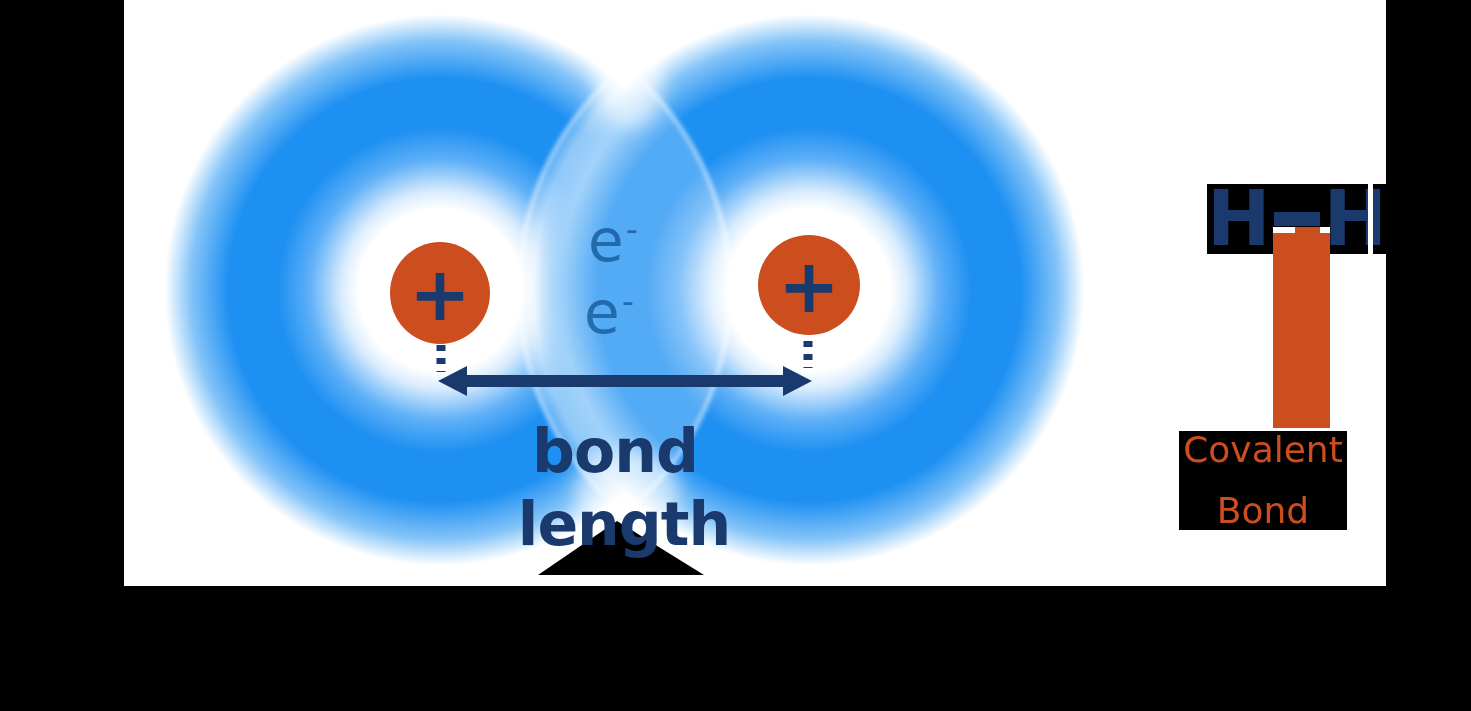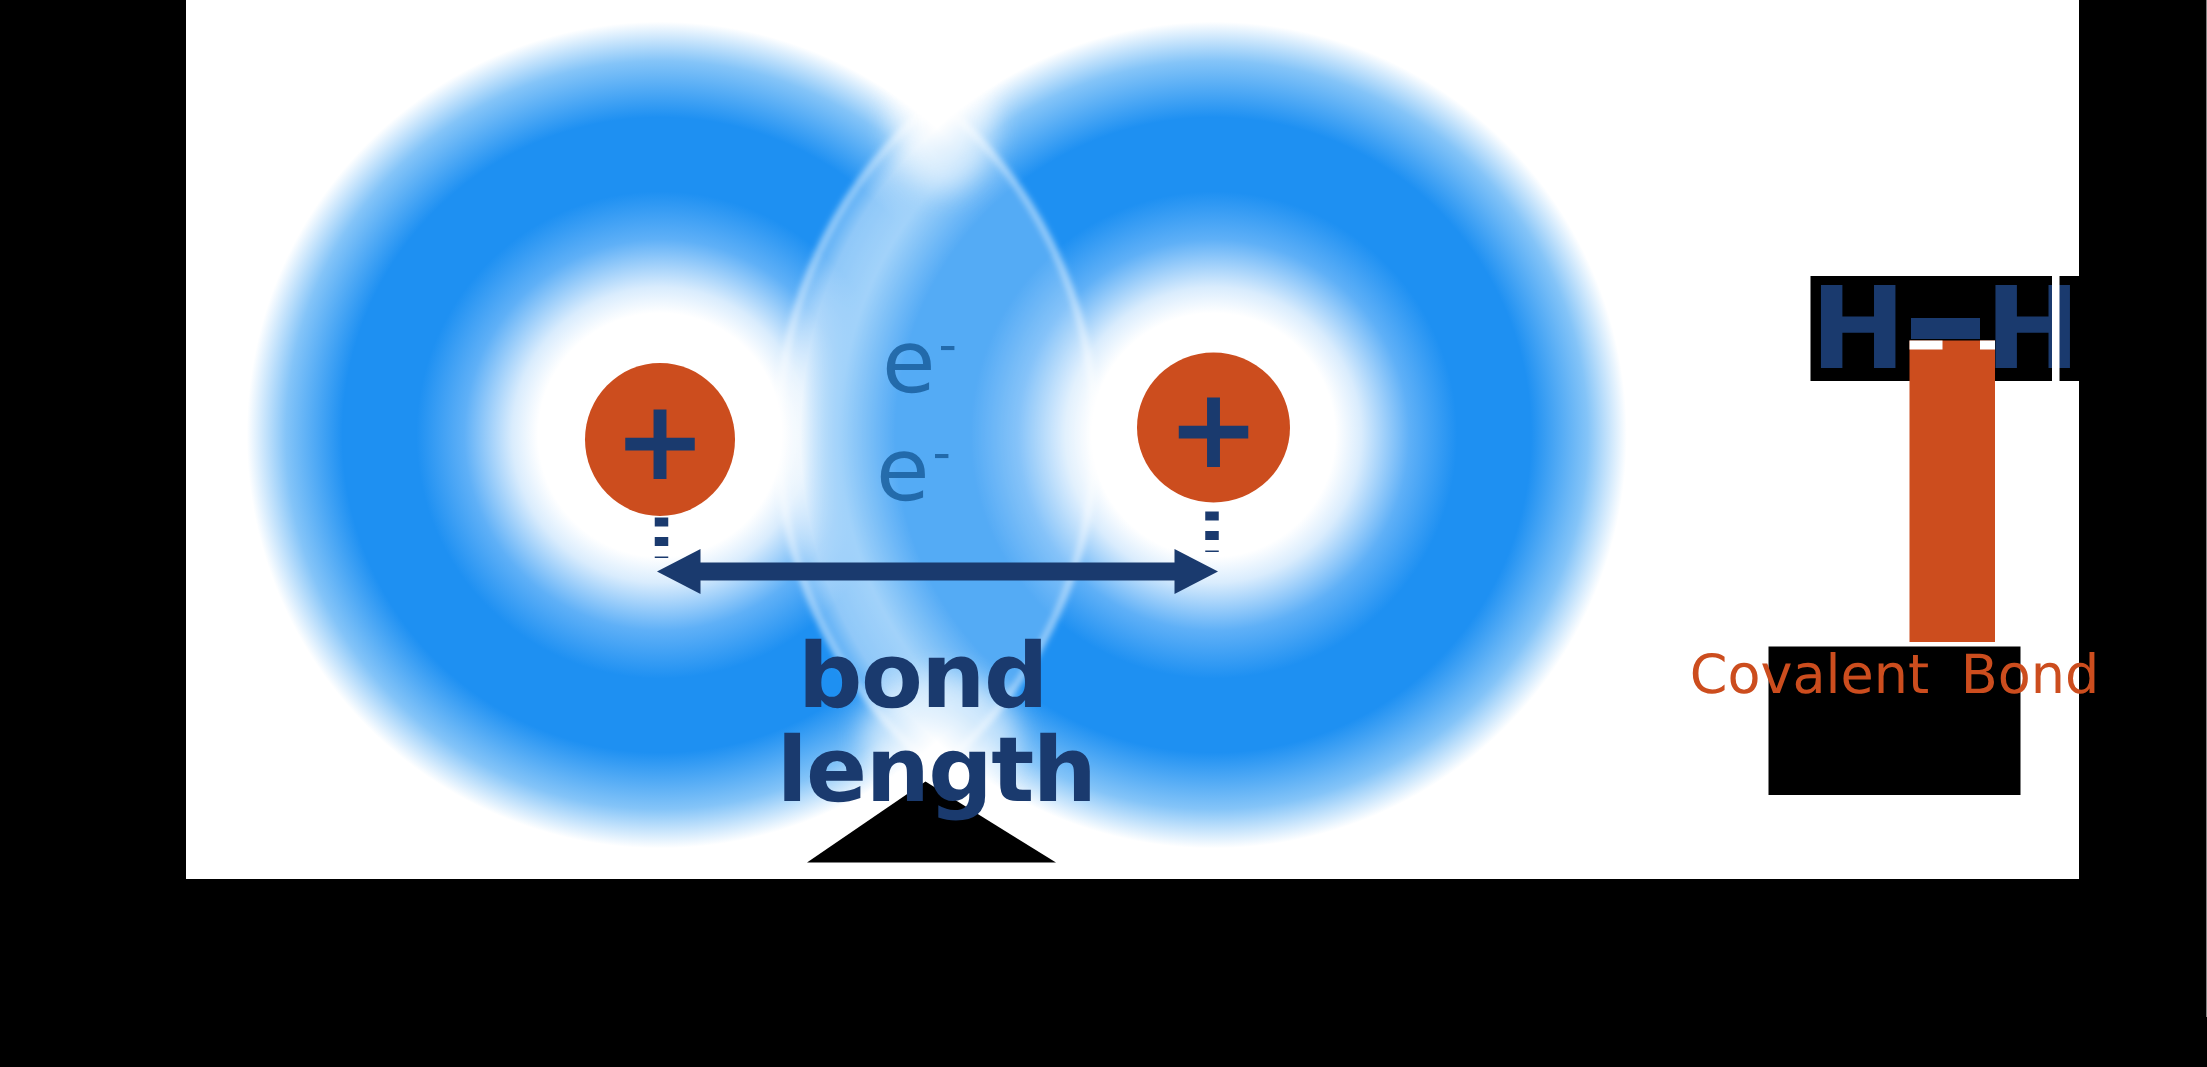--- a/index.html
+++ b/index.html
@@ -47,36 +47,36 @@
   .plus{color:var(--navy);font-size:74px;font-weight:bold;line-height:1;margin-top:2px;}
   .electron{position:absolute;color:var(--electron-blue);font-size:58px;line-height:1;font-weight:normal;}
   .electron sup{font-size:34px;vertical-align:20px;margin-left:2px;}
   .e1{left:588px;top:212px;}
   .e2{left:584px;top:284px;}
   .bl{
     position:absolute;color:var(--navy);font-weight:bold;font-size:60px;line-height:1;
     text-align:center;width:260px;letter-spacing:-1px;
   }
   .bl1{left:485px;top:421px;}
-  .bl2{left:494px;top:484px;}
+  .bl2{left:494px;top:494px;}
   .hh{
     position:absolute;left:1207px;top:184px;width:180px;height:70px;
     background:var(--background);display:flex;align-items:center;
   }
   .hh .h{color:var(--navy);font-size:76px;font-weight:bold;line-height:70px;}
   .hh .dash{flex:1;height:14px;background:var(--navy);margin:0 3px;}
   .hh-gap{position:absolute;left:1368px;top:184px;width:5px;height:70px;background:var(--panel);}
   .bar{position:absolute;left:1273px;top:227px;width:57px;height:201px;background:var(--orange);}
   .notch{position:absolute;top:227px;height:6px;background:var(--panel);}
   .notch-l{left:1273px;width:22px;}
   .notch-r{left:1320px;width:10px;}
   .cov{
     position:absolute;left:1179px;top:431px;width:168px;height:99px;
     background:var(--background);color:var(--orange);text-align:center;
-    display:flex;flex-direction:row;justify-content:center;gap:21px;
+    display:flex;flex-direction:column;justify-content:center;gap:21px;
   }
   .cov .cov-line{font-size:36px;line-height:1.1;}
 </style>
 </head>
 <body>
 
 <div class="panel"></div>
 
 <div class="cloud cloud-left"></div>
 <div class="cloud cloud-right"></div>

